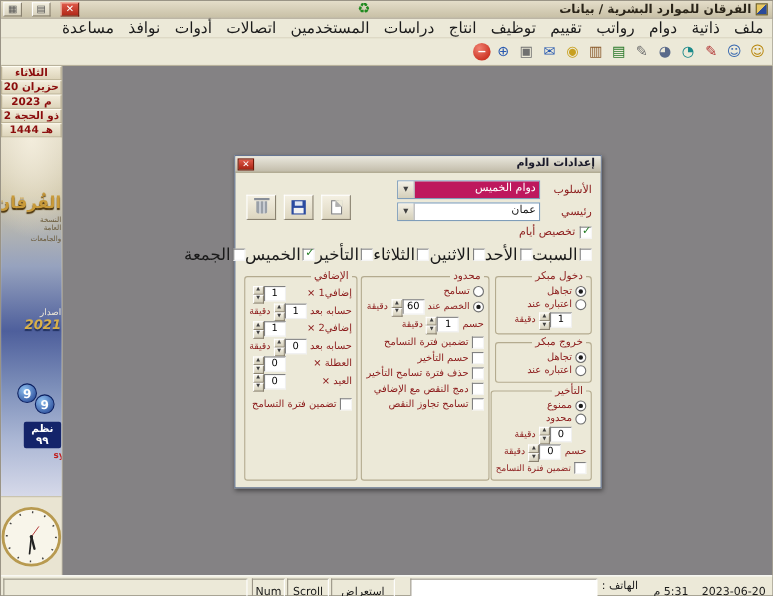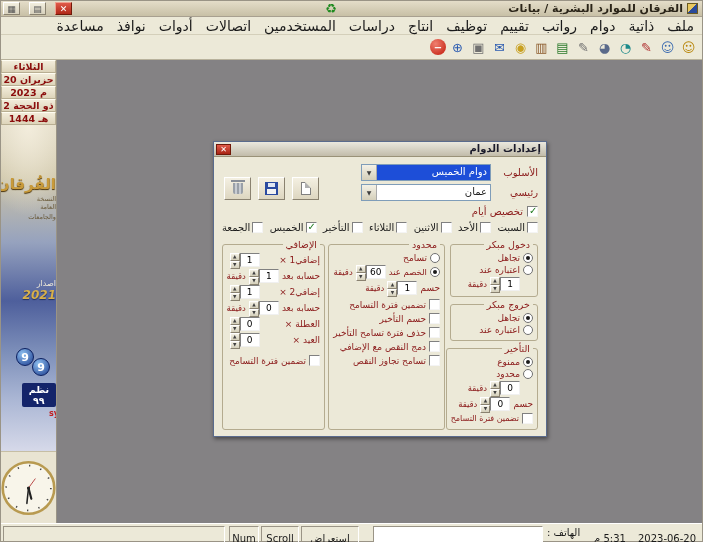--- a/index.html
+++ b/index.html
@@ -75,32 +75,32 @@
   .mini-floppy { width:13px; height:13px; background:#2a4aa0; position:relative; }
   .mini-floppy::before { content:""; position:absolute; top:1px; left:3px; width:7px; height:4px; background:#dfe6f2; }
   .mini-floppy::after { content:""; position:absolute; bottom:1px; left:2px; width:9px; height:5px; background:#f2f2f2; }
   .mini-page { width:10px; height:13px; background:#fff; border:1px solid #808080; position:relative; }
   .mini-page::after { content:""; position:absolute; top:-1px; right:-1px; border:3px solid #ece9d8; border-left-color:#b0b0b0; border-bottom-color:#b0b0b0; }
 
   .field-row { display:flex; align-items:center; gap:5px; margin:3px 0; }
   .flabel { color:#8b1a1a; width:42px; flex:0 0 42px; }
   .combo { display:inline-flex; direction:rtl; width:130px; height:17px; border:1px solid #7f9db9; background:#fff; }
   .combo-val { flex:1; padding:1px 3px; font-size:10px; white-space:nowrap; overflow:hidden; }
-  .combo-val.selected { background:#1d4ed8; color:#fff; }
+  .combo-val.selected { background:#be185d; color:#fff; }
   .combo-arrow { width:15px; flex:0 0 15px; background:linear-gradient(#f4f1e6,#d4cfba); border-right:1px solid #aaa; display:flex; align-items:center; justify-content:center; }
   .combo-arrow::after { content:"▼"; font-size:6px; color:#404040; }
 
   .cb { width:11px; height:11px; flex:0 0 11px; background:#fff; border:1px solid; border-color:#808080 #f4f4f4 #f4f4f4 #808080; position:relative; display:inline-block; }
   .cb.on::after { content:"✓"; position:absolute; left:1px; top:-2px; font-size:10px; font-weight:bold; color:#1f7a1f; }
   .rb { width:10px; height:10px; flex:0 0 10px; background:#fff; border:1px solid #707070; border-radius:50%; position:relative; display:inline-block; }
   .rb.on::after { content:""; position:absolute; left:2px; top:2px; width:4px; height:4px; border-radius:50%; background:#1a1a1a; }
 
   .chk-row { display:flex; align-items:center; gap:4px; margin-top:5px; color:#8b1a1a; }
   .days-row { display:flex; direction:rtl; justify-content:space-between; margin-top:5px; }
-  .day { display:inline-flex; align-items:center; gap:2px; font-size:10px; color:#1a1a1a; }
+  .day { display:inline-flex; align-items:center; gap:2px; font-size:15px; color:#1a1a1a; }
 
   .groups { display:flex; direction:rtl; gap:5px; margin-top:6px; align-items:stretch; }
   fieldset { border:1px solid #b4ab8f; border-radius:3px; padding:1px 4px 3px; background:transparent; }
   legend { font-size:9.5px; color:#8b1a1a; padding:0 3px; }
   .col-right { width:88px; flex:0 0 88px; display:flex; flex-direction:column; gap:2px; }
   .col-right fieldset:last-child { flex:1; }
   .col-mid { width:115px; flex:0 0 115px; }
   .col-mid fieldset, .col-left fieldset { height:100%; }
   .col-left { flex:1; }
   .frow { display:flex; align-items:center; gap:3px; margin:2px 0; font-size:9px; }

